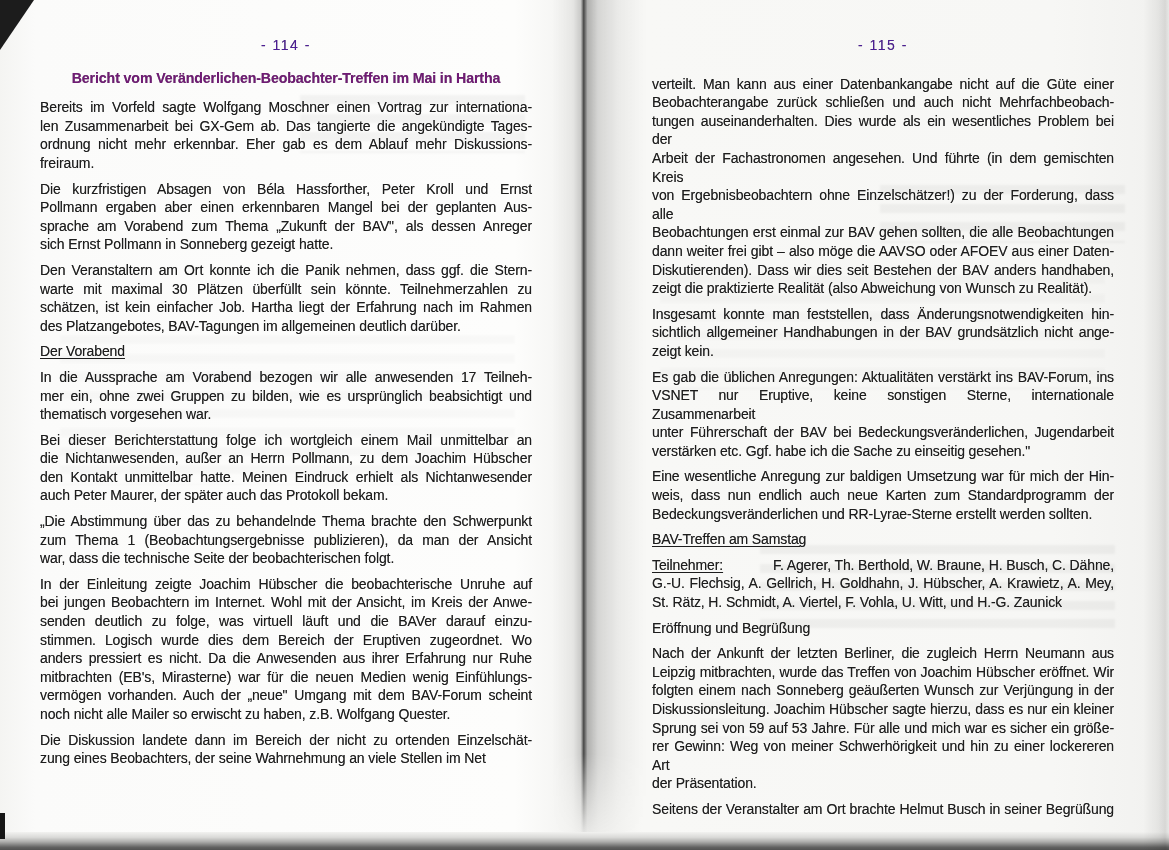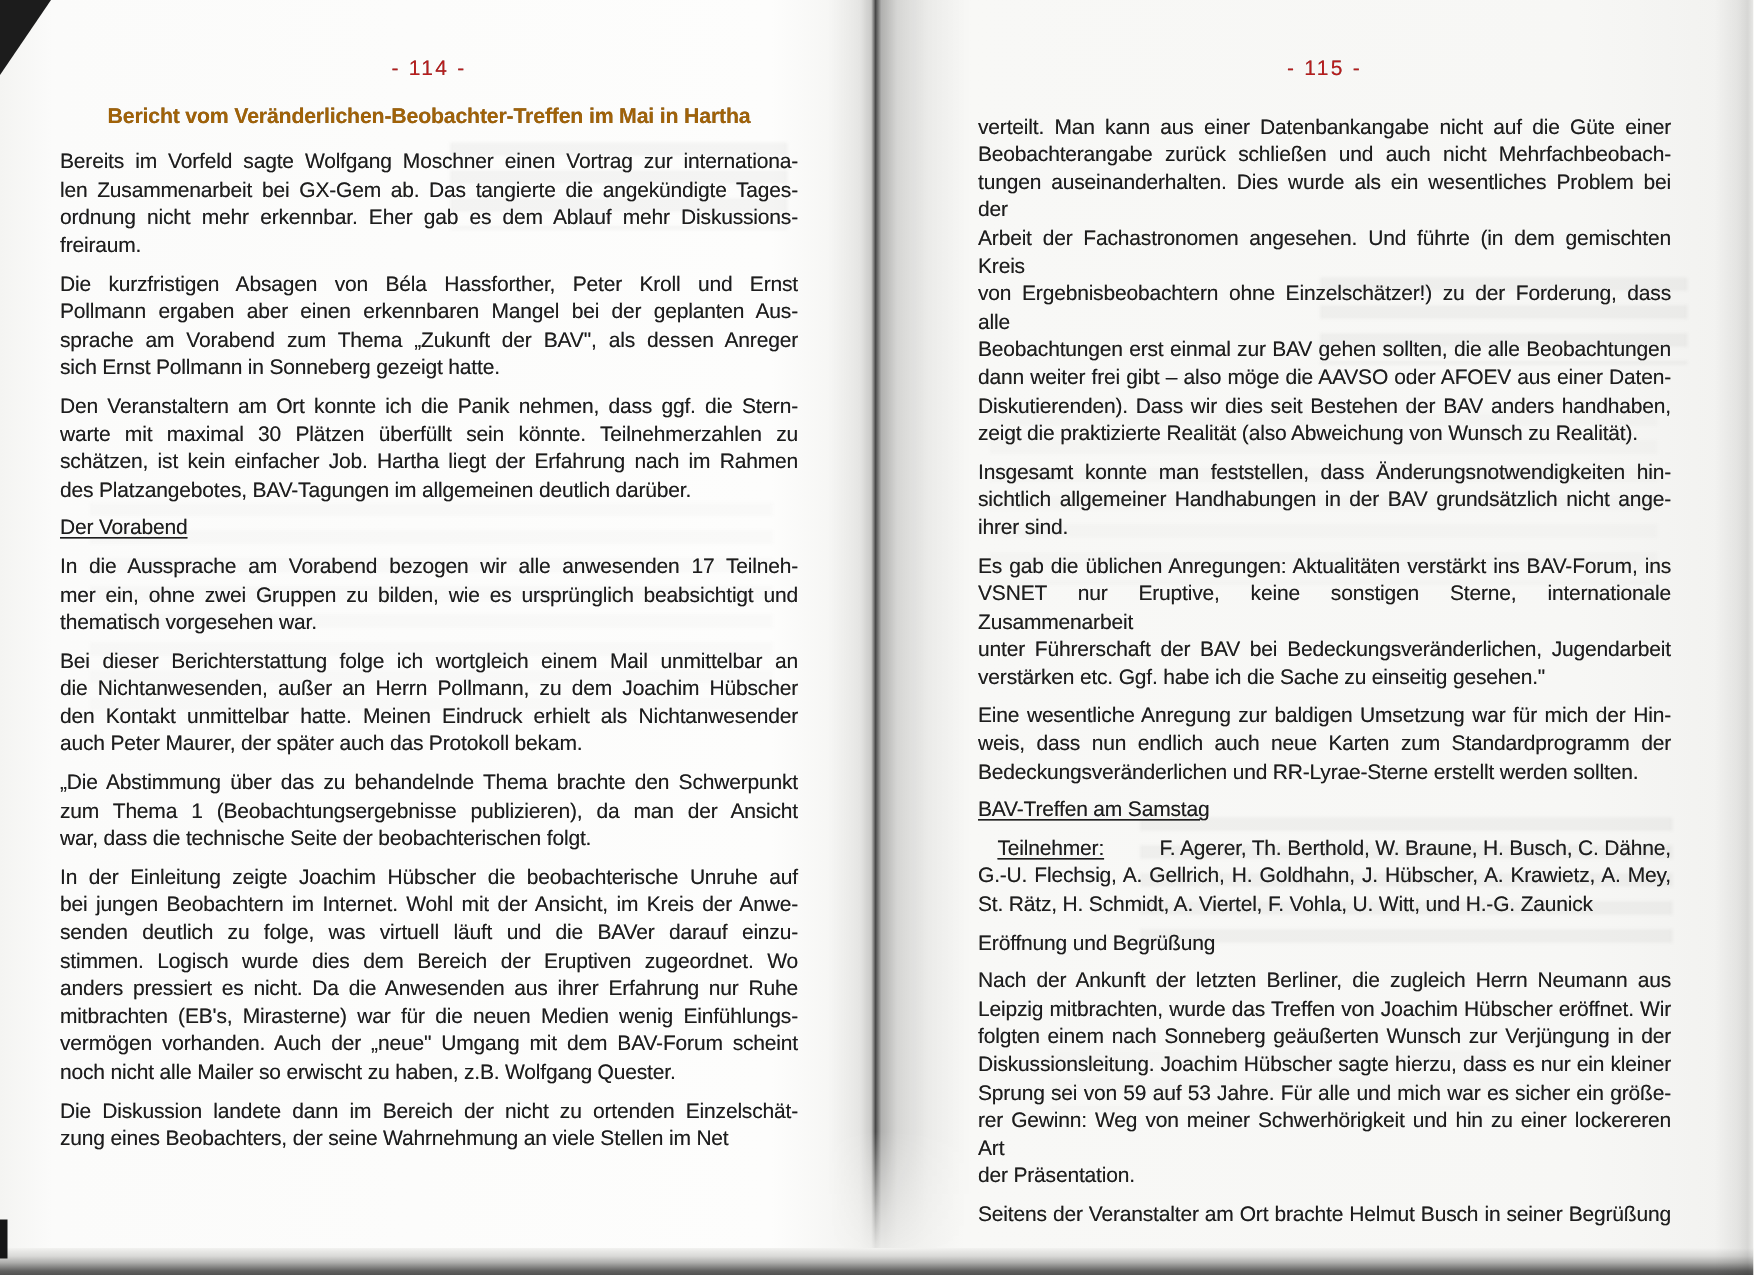--- a/index.html
+++ b/index.html
@@ -49,28 +49,28 @@
       rgba(70,70,70,0.025) 0 9px, rgba(0,0,0,0) 9px 18.6px);}
 
   
   .page{
     position:absolute;top:36px;
     font-size:14px;line-height:18.6px;letter-spacing:-0.12px;
     color:#1d1d1d;text-shadow:0 0 0.3px rgba(20,20,20,0.55);
   }
   .page-left{left:40px;width:492px;}
   .page-right{left:652px;width:462px;}
-  .page-number{text-align:center;letter-spacing:1.5px;margin-bottom:14px;color:#b91c1c;}
+  .page-number{text-align:center;letter-spacing:1.5px;margin-bottom:14px;color:#4c1d95;}
   .page-right .page-number{margin-bottom:20px;}
-  .page-title{font-weight:bold;text-align:center;margin-bottom:11px;color:#a16207;font-size:14.2px;}
+  .page-title{font-weight:bold;text-align:center;margin-bottom:11px;color:#701a75;font-size:14.2px;}
   .para{margin-bottom:7px;}
   .heading{margin-bottom:7px;}
   .line{text-align:justify;text-align-last:justify;}
   .line.last{text-align-last:left;}
-  .plabel-row{display:flex;justify-content:space-between;text-align:left;margin-left:13px;}
+  .plabel-row{display:flex;justify-content:space-between;text-align:left;}
   .u{text-decoration:underline;text-underline-offset:2px;}
 </style>
 </head>
 <body>
 
 <div class="scan">
   <div class="paper"></div>
 
   <div class="gutter"></div>
   <div class="corner-tl"></div>
@@ -151,21 +151,21 @@
           <div class="line">Arbeit der Fachastronomen angesehen. Und führte (in dem gemischten Kreis</div>
           <div class="line">von Ergebnisbeobachtern ohne Einzelschätzer!) zu der Forderung, dass alle</div>
           <div class="line">Beobachtungen erst einmal zur BAV gehen sollten, die alle Beobachtungen</div>
           <div class="line">dann weiter frei gibt – also möge die AAVSO oder AFOEV aus einer Daten-</div>
           <div class="line">Diskutierenden). Dass wir dies seit Bestehen der BAV anders handhaben,</div>
           <div class="line last">zeigt die  praktizierte Realität (also Abweichung von Wunsch zu Realität).</div>
         </div>
         <div class="para">
           <div class="line">Insgesamt konnte man feststellen, dass Änderungsnotwendigkeiten hin-</div>
           <div class="line">sichtlich allgemeiner Handhabungen in der BAV grundsätzlich nicht ange-</div>
-          <div class="line last">ihrer sind.</div>
+          <div class="line last">zeigt kein.</div>
         </div>
         <div class="para">
           <div class="line">Es gab die üblichen Anregungen: Aktualitäten verstärkt ins BAV-Forum, ins</div>
           <div class="line">VSNET nur Eruptive, keine sonstigen Sterne, internationale Zusammenarbeit</div>
           <div class="line">unter Führerschaft der BAV bei Bedeckungsveränderlichen, Jugendarbeit</div>
           <div class="line last">verstärken etc. Ggf. habe ich die Sache zu einseitig gesehen."</div>
         </div>
         <div class="para">
           <div class="line">Eine wesentliche Anregung zur baldigen Umsetzung war für mich der Hin-</div>
           <div class="line">weis, dass nun endlich auch neue Karten zum Standardprogramm der</div>

